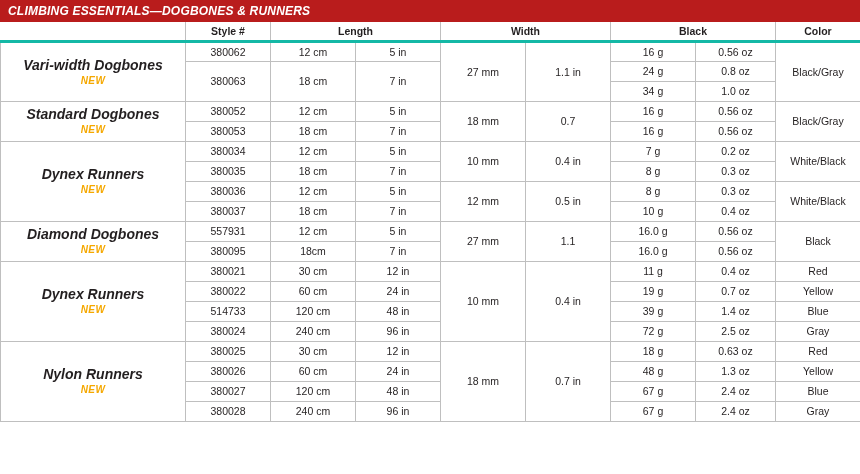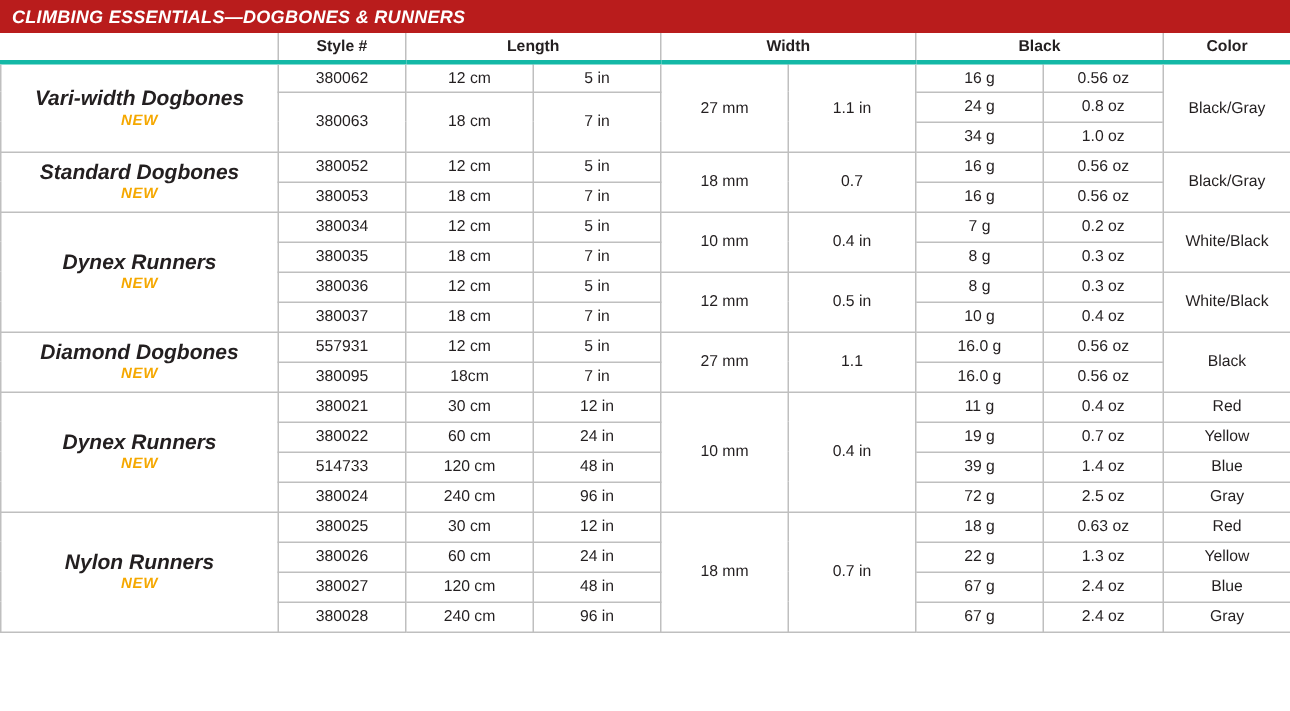--- a/index.html
+++ b/index.html
@@ -266,21 +266,21 @@
         <td rowspan="4">18 mm</td>
         <td rowspan="4">0.7 in</td>
         <td>18 g</td>
         <td>0.63 oz</td>
         <td class="last">Red</td>
       </tr>
       <tr class="datarow">
         <td>380026</td>
         <td>60 cm</td>
         <td>24 in</td>
-        <td>22 g</td>
+        <td>48 g</td>
         <td>1.3 oz</td>
         <td class="last">Yellow</td>
       </tr>
       <tr class="datarow">
         <td>380027</td>
         <td>120 cm</td>
         <td>48 in</td>
         <td>67 g</td>
         <td>2.4 oz</td>
         <td class="last">Blue</td>

